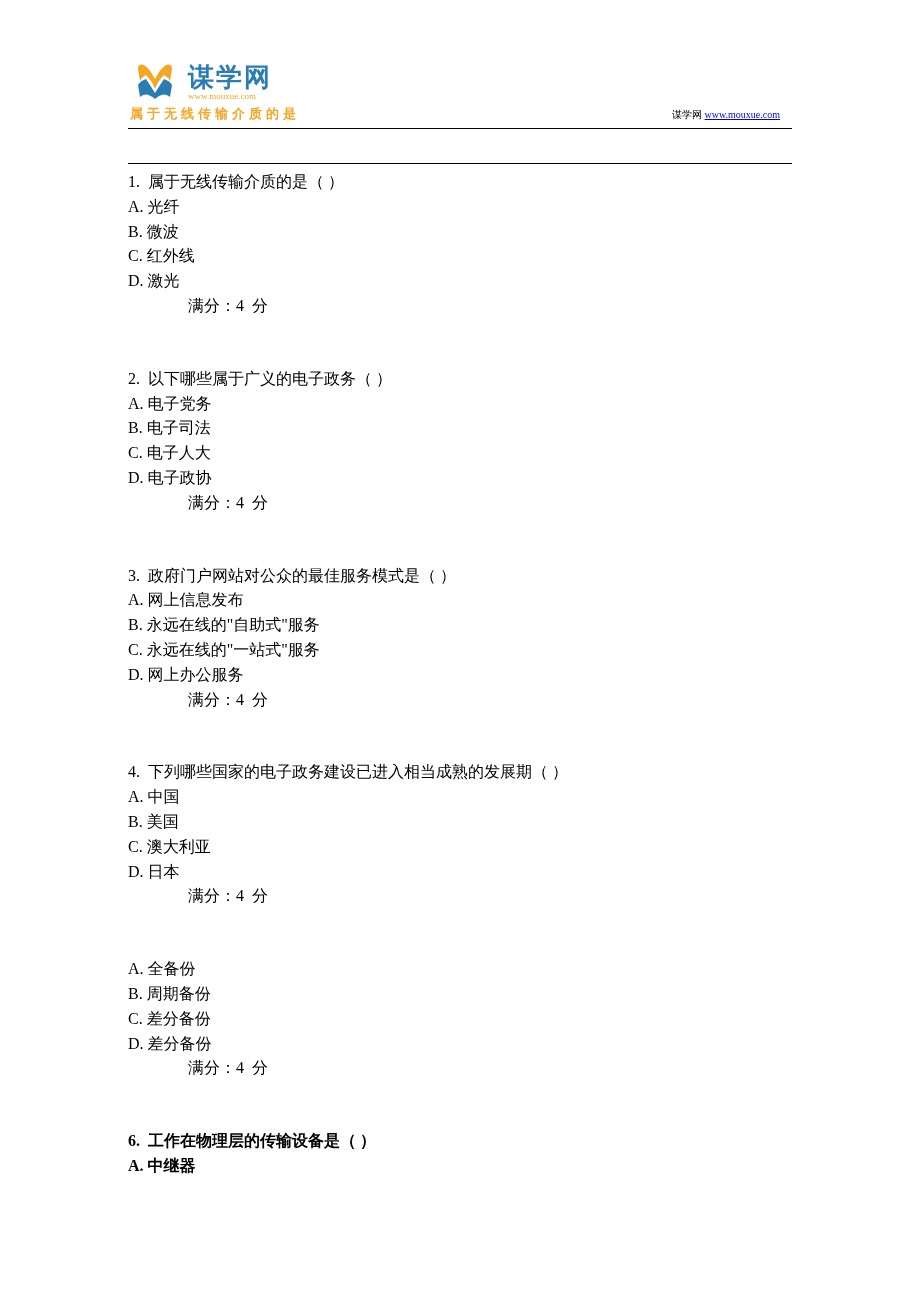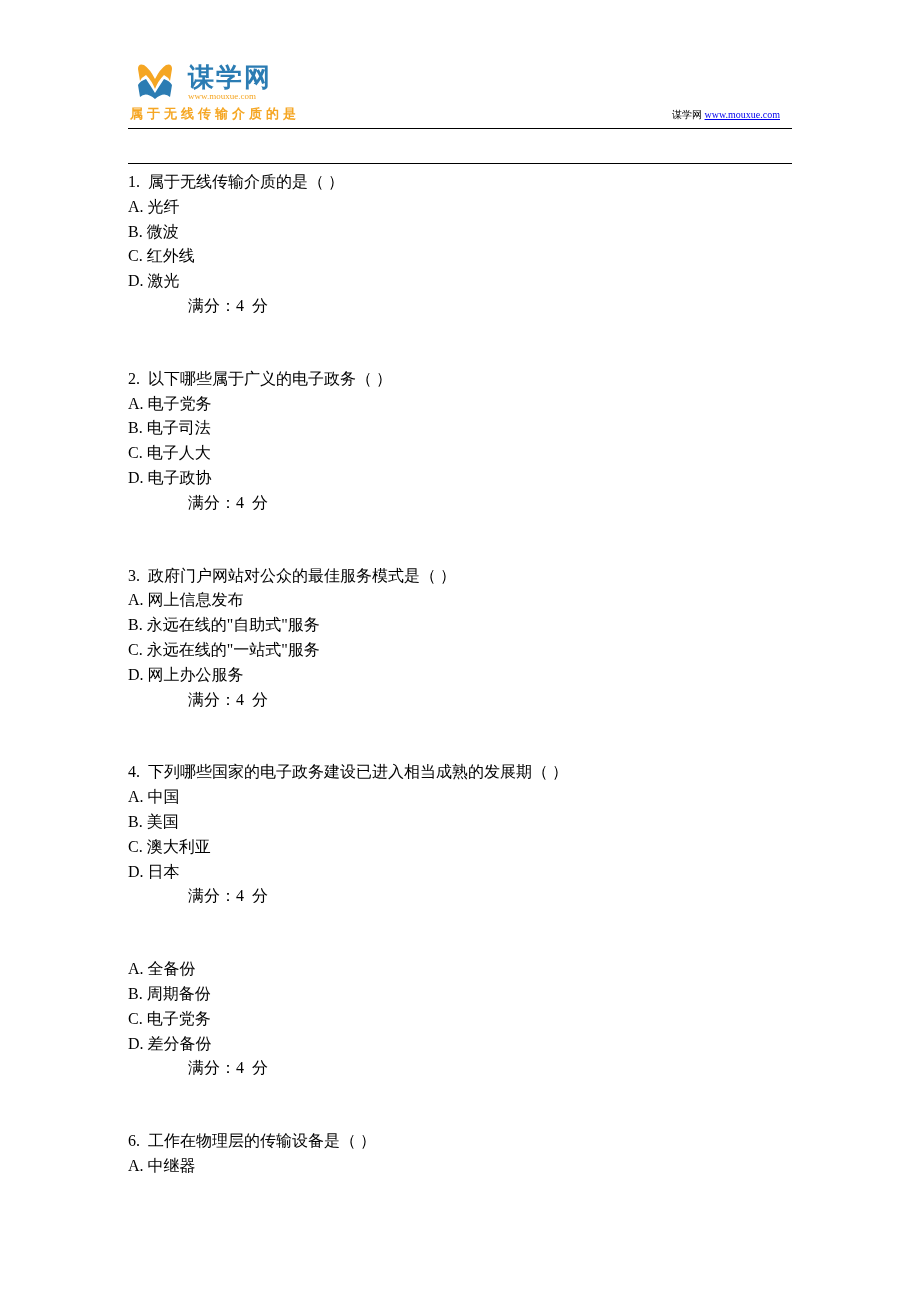--- a/index.html
+++ b/index.html
@@ -93,20 +93,21 @@
     .top-line {
       border-top: 1px solid #000;
       margin-bottom: 6px;
     }
     .question-block {
       margin-bottom: 48px;
       line-height: 1.55;
     }
     .question-block:last-child {
       margin-bottom: 0;
+      font-weight: bold;
     }
     .question-line {
       white-space: pre;
     }
     .option-line {
       white-space: pre;
     }
     .score-line {
       padding-left: 60px;
       white-space: pre;
@@ -170,21 +171,21 @@
         <div class="question-line">4.  下列哪些国家的电子政务建设已进入相当成熟的发展期（ ）</div>
         <div class="option-line">A. 中国</div>
         <div class="option-line">B. 美国</div>
         <div class="option-line">C. 澳大利亚</div>
         <div class="option-line">D. 日本</div>
         <div class="score-line">满分：4  分</div>
       </div>
       <div class="question-block">
         <div class="option-line">A. 全备份</div>
         <div class="option-line">B. 周期备份</div>
-        <div class="option-line">C. 电子党务</div>
+        <div class="option-line">C. 差分备份</div>
         <div class="option-line">D. 差分备份</div>
         <div class="score-line">满分：4  分</div>
       </div>
       <div class="question-block">
         <div class="question-line">6.  工作在物理层的传输设备是（ ）</div>
         <div class="option-line">A. 中继器</div>
       </div>
     </div>
 </div>
 

